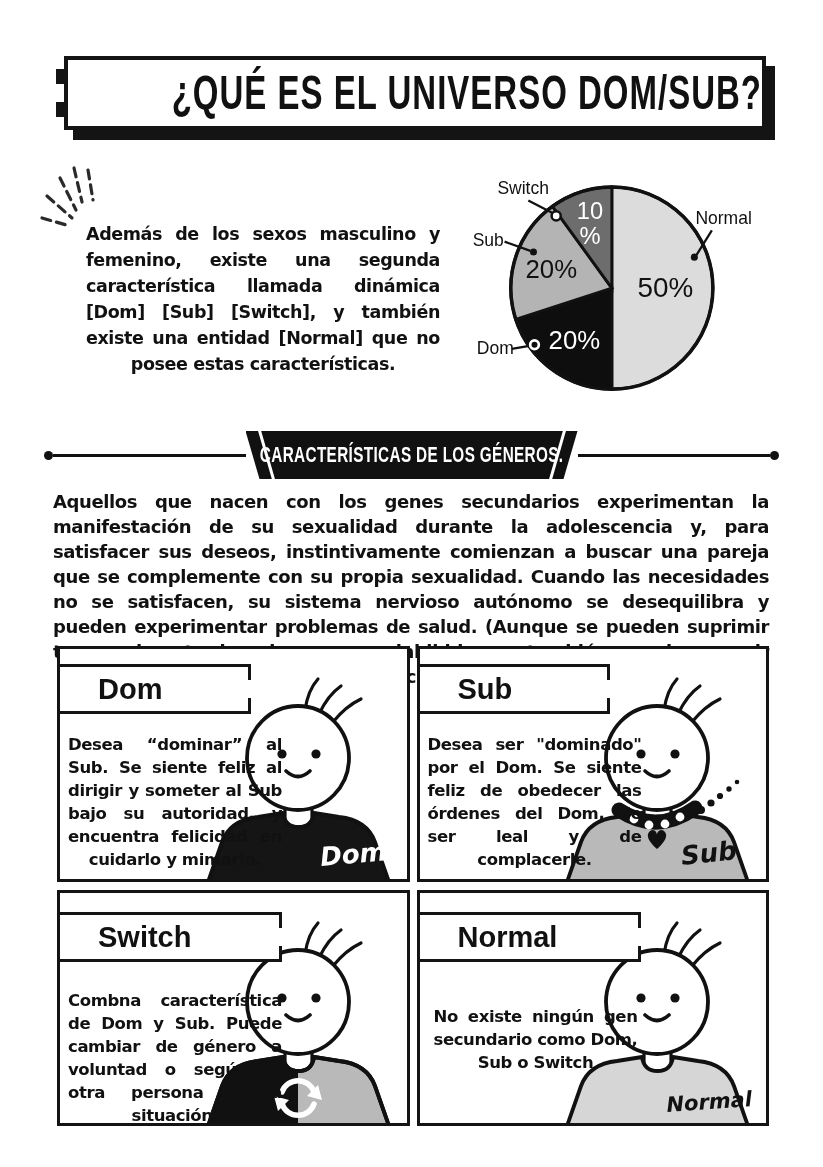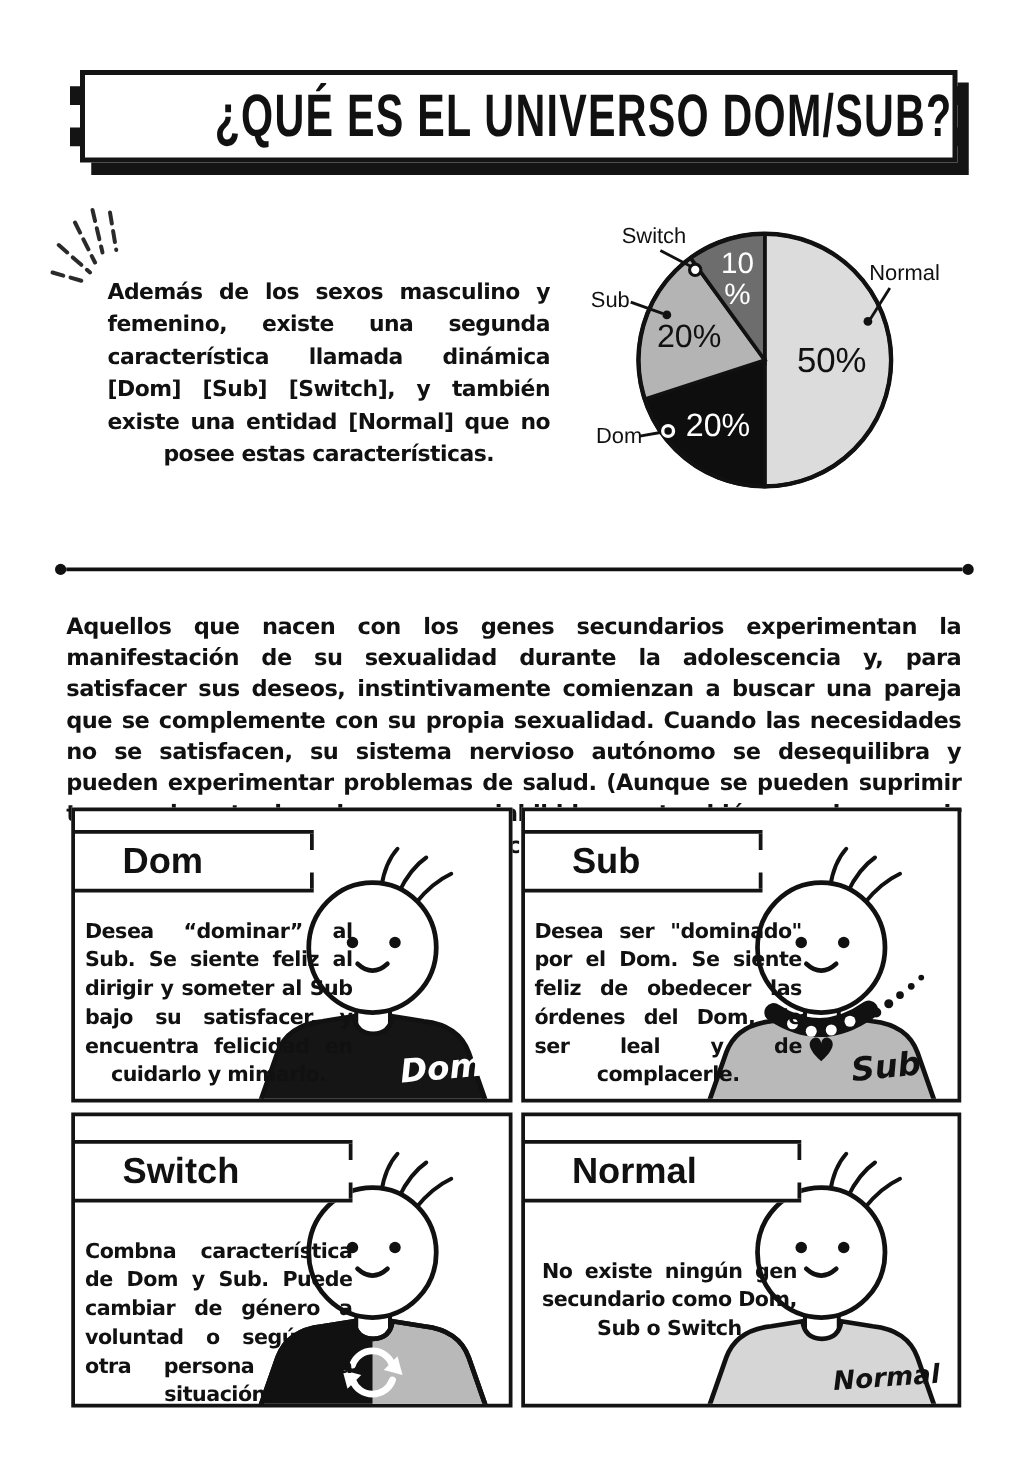--- a/index.html
+++ b/index.html
@@ -118,33 +118,36 @@
         <text x="24" y="186">Dom</text>
         <line x1="58" y1="181" x2="75" y2="178" stroke="#111" stroke-width="2.2"></line>
         <circle cx="80" cy="177" r="4.2" fill="none" stroke="#fff" stroke-width="2.6"></circle>
       </g>
     </svg>
   </div>
 
   <div class="divider">
     <span class="dot l"></span>
     <span class="line"></span>
+    <div class="trap">
+      <span class="txt">CARACTERÍSTICAS DE LOS GÉNEROS.</span>
+    </div>
     <span class="line"></span>
     <span class="dot r"></span>
   </div>
 
   <div class="section-par">Aquellos que nacen con los genes secundarios experimentan la manifestación de su sexualidad durante la adolescencia y, para satisfacer sus deseos, instintivamente comienzan a buscar una pareja que se complemente con su propia sexualidad. Cuando las necesidades no se satisfacen, su sistema nervioso autónomo se desequilibra y pueden experimentar problemas de salud. (Aunque se pueden suprimir temporalmente los deseos con inhibidores, también pueden surgir efectos secundarios).</div>
 
   <div class="panels">
 
     <div class="panel">
       <div class="panel-header">
         <span class="panel-title">Dom</span>
       </div>
-      <div class="panel-text t1">Desea “dominar” al Sub. Se siente feliz al dirigir y someter al Sub bajo su satisfacer, y encuentra felicidad en cuidarlo y mimarlo.</div>
+      <div class="panel-text t1">Desea “dominar” al Sub. Se siente feliz al dirigir y someter al Sub bajo su autoridad, y encuentra felicidad en cuidarlo y mimarlo.</div>
       <svg class="char" width="200" height="212" viewBox="0 0 200 212">
         <path class="hair" d="M100 40 Q103 20 113 9"></path>
           <path class="hair" d="M114 44 Q123 25 136 16"></path>
           <path class="hair" d="M128 52 Q141 36 156 29"></path>
         <rect x="80" y="118" width="27" height="34" fill="#fff"></rect>
           <path class="ln" d="M80 122 V152 M107 122 V152"></path>
         <path class="shirt" fill="#151515" d="M3 212 L17 172 Q25 150 53 147 L78 143 Q80 157 93.5 157 Q107 157 109 143 L134 147 Q162 150 170 172 L184 212 Z"></path>
         <ellipse class="head" cx="93" cy="88" rx="51" ry="52"></ellipse>
         <circle cx="77" cy="84" r="4.6" fill="#111"></circle>
           <circle cx="111" cy="84" r="4.6" fill="#111"></circle>

